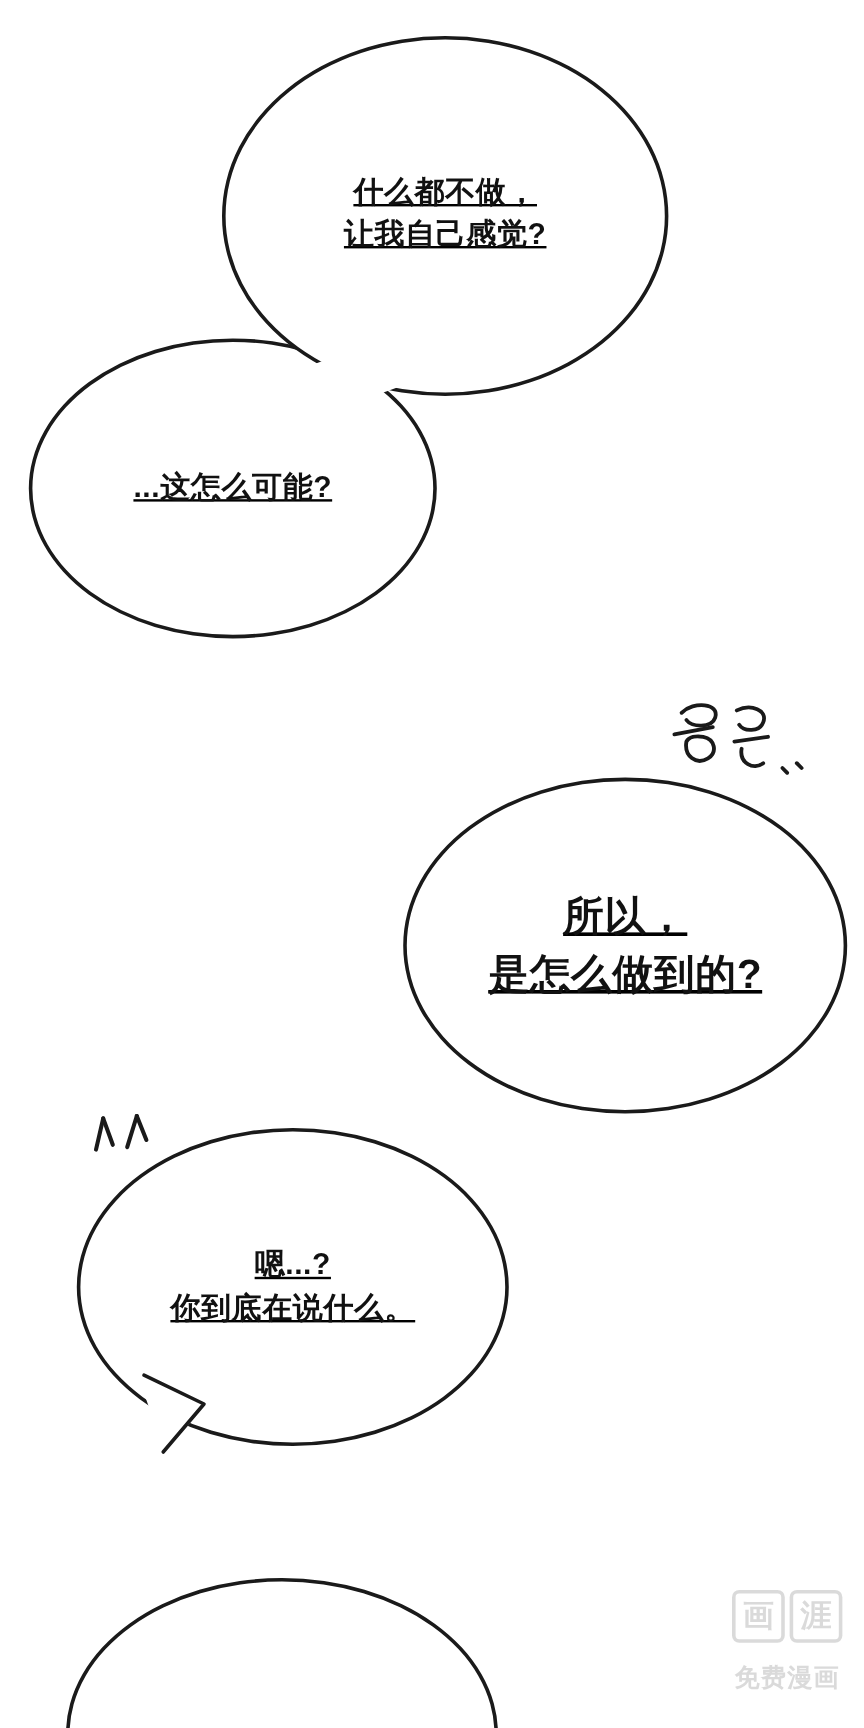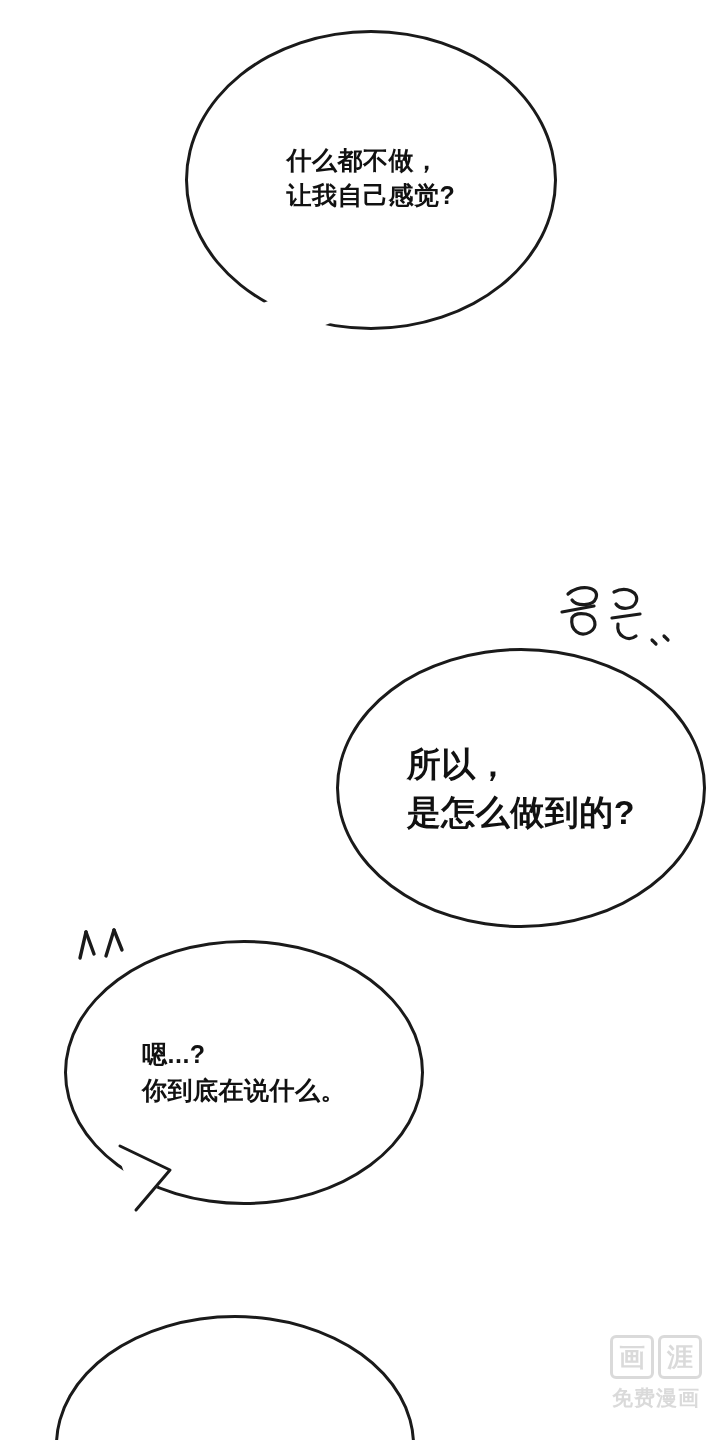--- a/index.html
+++ b/index.html
@@ -23,20 +23,22 @@
   }
   .bubble {
     position: absolute;
     box-sizing: border-box;
     border: 3px solid #1a1a1a;
     background: #ffffff;
     border-radius: 50%;
     display: flex;
     align-items: center;
     justify-content: center;
+    text-align: center;
+    text-decoration: underline;
   }
   .bubble-text {
     font-family: "Liberation Sans", sans-serif;
     font-weight: bold;
     color: #111111;
     line-height: 1.42;
     white-space: pre-line;
     letter-spacing: 0.5px;
   }
 
@@ -156,38 +158,41 @@
     line-height: 38px;
     border: 3px solid #bdbdbd;
     border-radius: 6px;
     color: #bdbdbd;
     font-size: 26px;
     font-weight: bold;
     font-family: "DejaVu Sans", sans-serif;
     text-align: center;
   }
   #watermark .wm-sub {
-    margin-top: 5px;
+    margin-top: 15px;
     color: #bdbdbd;
     font-size: 21px;
     font-weight: bold;
     letter-spacing: 1px;
     font-family: "DejaVu Sans", sans-serif;
   }
 </style>
 </head>
 <body>
 
 <div class="page">
 
   <div class="bubble" id="bubble-1">
     <div class="bubble-text">什么都不做，
 让我自己感觉?</div>
   </div>
 
+  <div class="bubble" id="bubble-2">
+    <div class="bubble-text">...这怎么可能?</div>
+  </div>
 
   <div class="merge-patch" id="merge-1-2"></div>
 
   <div class="bubble" id="bubble-3">
     <div class="bubble-text">所以，
 是怎么做到的?</div>
   </div>
 
   <svg id="sfx-1" viewBox="0 0 120 80">
     <g fill="none" stroke="#1a1a1a" stroke-width="3.2" stroke-linecap="round" stroke-linejoin="round">

